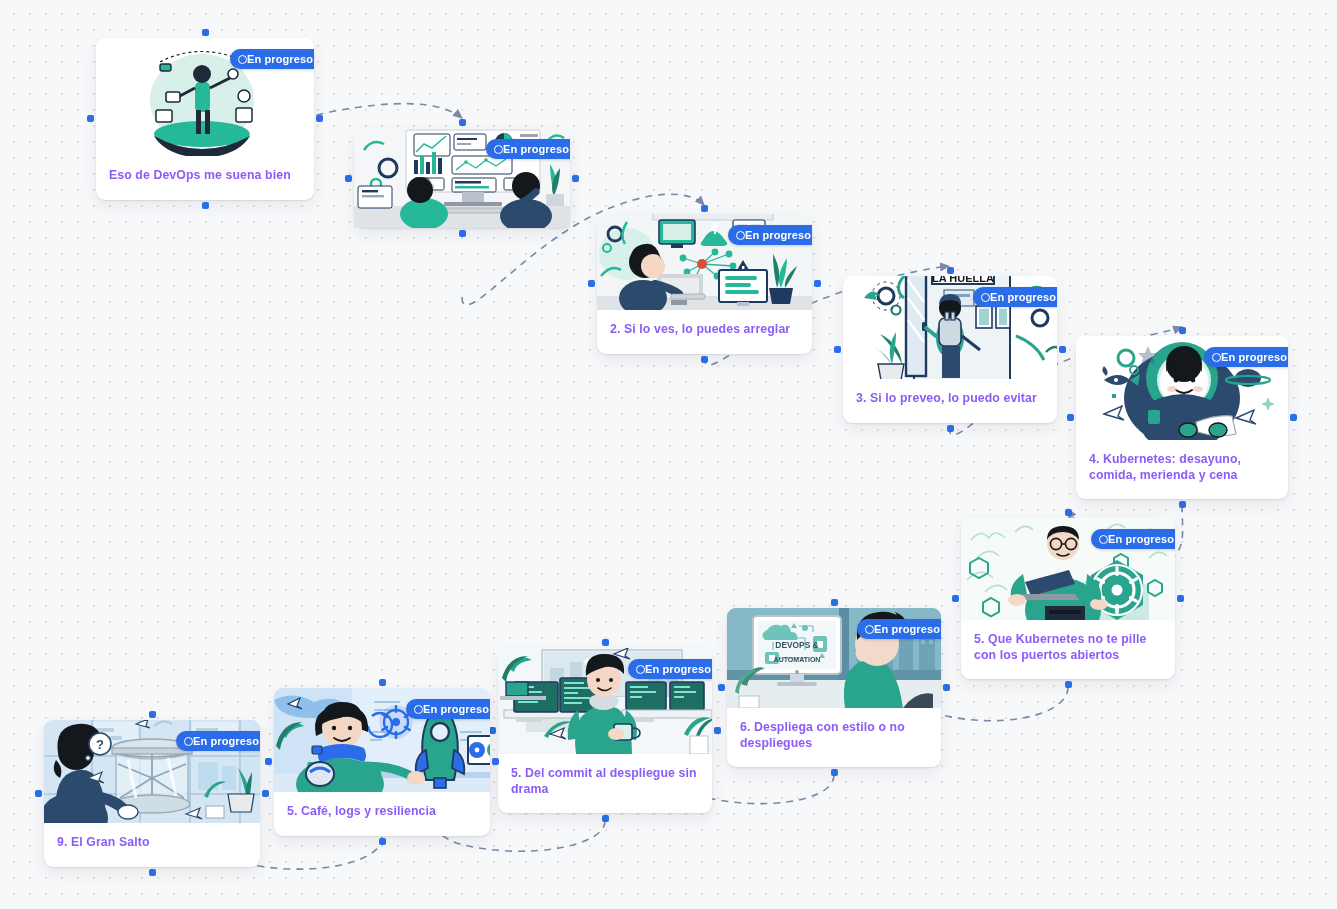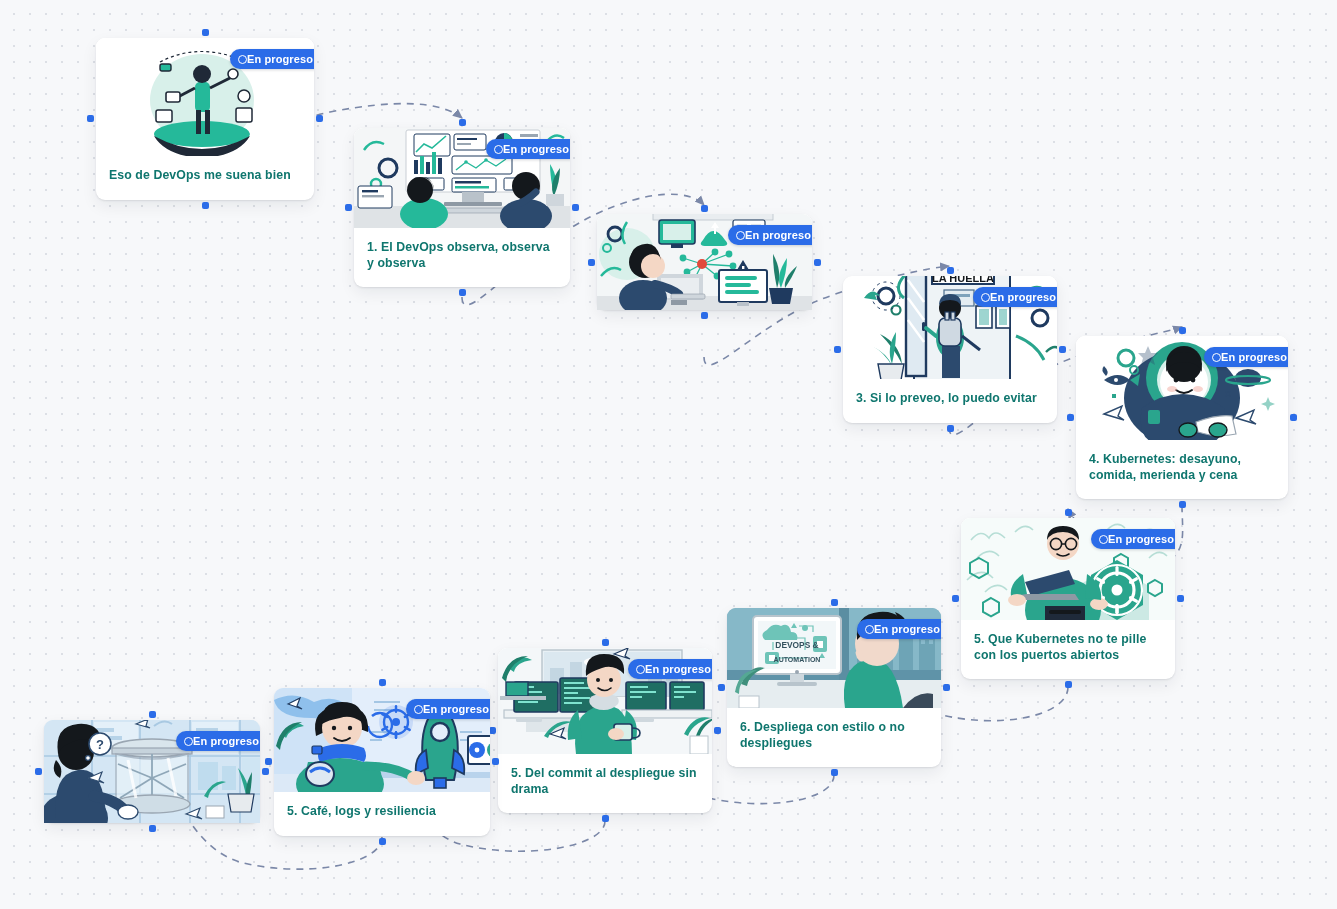--- a/index.html
+++ b/index.html
@@ -37,21 +37,21 @@
     border-top-left-radius: 9px;
     border-top-right-radius: 9px;
     overflow: hidden;
     background: #ffffff;
   }
   .card-title {
     padding: 12px 13px 16px 13px;
     font-size: 12.3px;
     font-weight: bold;
     line-height: 1.27;
-    color: #0f766e;
+    color: #8b5cf6;
     letter-spacing: .1px;
   }
   
   .badge {
     position: absolute;
     top: 11px; right: -10px;
     display: flex; align-items: center; 
     background: #2b6ce8;
     color: #ffffff;
     font-size: 11px;
@@ -199,21 +199,20 @@
           <rect x="4" y="58" width="34" height="22" rx="2" fill="#fff" stroke="#1f3a5f"></rect>
           <rect x="8" y="62" width="16" height="2.4" fill="#1f3a5f"></rect>
             <rect x="8" y="67" width="22" height="2.4" fill="#9aa6b2"></rect>
         </svg>
       </div>
       <div class="badge">
         <span class="ring"></span>
         <span>En progreso</span>
       </div>
     </div>
-    <div class="card-title">1. El DevOps observa, observa y observa</div>
   </div>
 
   <div class="card" style="left:597px;top:214px;width:215px;">
     <div class="handle top"></div>
     <div class="handle bottom"></div>
     <div class="handle left"></div>
     <div class="handle right"></div>
     <div class="card-thumb" style="height:96px;">
       <div class="illus">
         <svg viewBox="0 0 215 96" preserveAspectRatio="xMidYMid slice">
@@ -271,20 +270,21 @@
           <circle cx="10" cy="34" r="4" fill="none" stroke="#25b99a" stroke-width="2"></circle>
           <path d="M30,8 q-8,12 -2,22" stroke="#25b99a" stroke-width="2.4" fill="none"></path>
           <path d="M4,62 q10,-12 20,-6" stroke="#25b99a" stroke-width="2.4" fill="none"></path>
         </svg>
       </div>
       <div class="badge">
         <span class="ring"></span>
         <span>En progreso</span>
       </div>
     </div>
+    <div class="card-title">2. Si lo ves, lo puedes arreglar</div>
   </div>
 
   <div class="card" style="left:843px;top:276px;width:214px;">
     <div class="handle top"></div>
     <div class="handle bottom"></div>
     <div class="handle left"></div>
     <div class="handle right"></div>
     <div class="card-thumb" style="height:103px;margin-left:14px;">
       <div class="illus">
         <svg viewBox="0 0 214 103" preserveAspectRatio="xMidYMid slice">
@@ -733,15 +733,16 @@
           <path d="M160,76 q10,-18 22,-14 q-16,4 -18,16z" fill="#2aa58d"></path>
           <rect x="162" y="86" width="18" height="12" fill="#ffffff" stroke="#9aa6b2"></rect>
           <path d="M110,6 q10,-8 18,-2" stroke="#a9c9e2" stroke-width="2" fill="none"></path>
         </svg>
       </div>
       <div class="badge">
         <span class="ring"></span>
         <span>En progreso</span>
       </div>
     </div>
+    <div class="card-title">9. El Gran Salto</div>
   </div>
 
 </div>
 
 </body></html>

